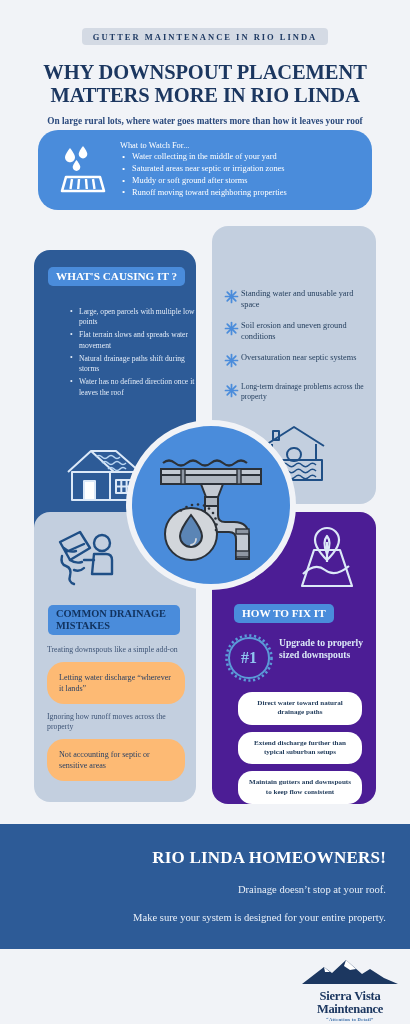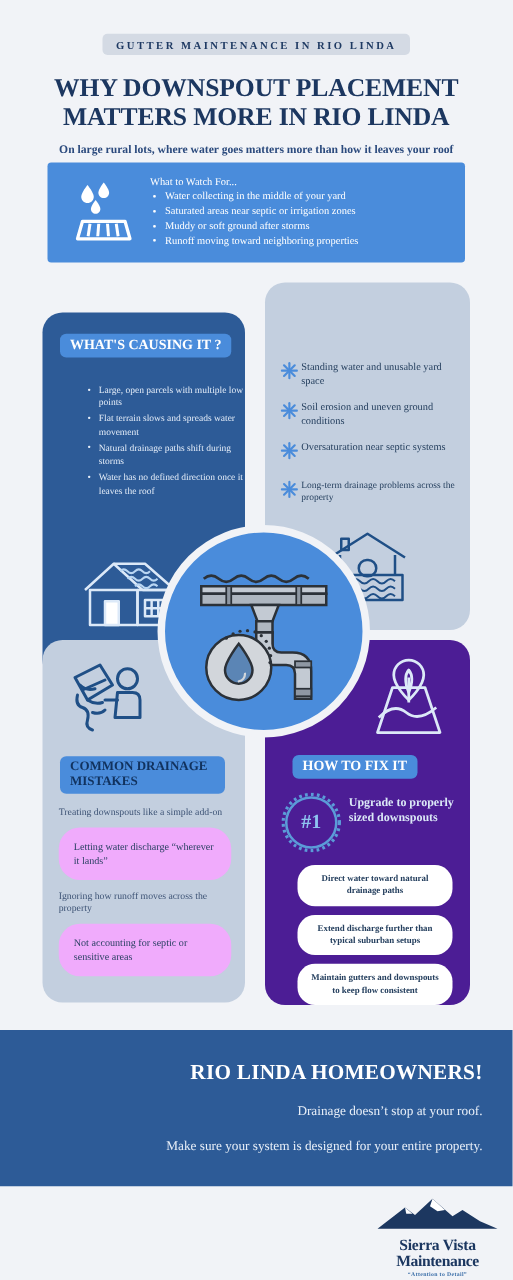--- a/index.html
+++ b/index.html
@@ -41,21 +41,21 @@
     font-weight: bold;
     padding: 0 12px;
   }
 
   
   .watch-box {
     position: absolute;
     left: 38px; top: 130px;
     width: 334px; height: 80px;
     background: #4a8cdb;
-    border-radius: 3px;
+    border-radius: 20px;
     display: flex;
     align-items: center;
     padding: 0 10px;
   }
   .watch-icon { width: 70px; flex: 0 0 70px; display:flex; align-items:center; justify-content:center; }
   .watch-text { color: #fff; padding-left: 2px; }
   .watch-head { font-size: 8.4px; margin-bottom: 1px; }
   .watch-list { list-style: none; }
   .watch-list li {
     font-size: 8.4px;
@@ -143,21 +143,21 @@
     display: flex; align-items: center; justify-content: center;
     z-index: 5;
   }
 
   
   .lb-icon { position: absolute; left: 16px; top: 14px; }
   .lb-tag { position: absolute; left: 14px; top: 93px; font-size: 10.4px; width: 132px; }
   .lb-body { position: absolute; left: 13px; top: 133px; width: 138px; }
   .lb-note { color: #3d5375; font-size: 7.8px; line-height: 1.35; margin-bottom: 6px; }
   .pill-white {
-    background: #f0abfc;
+    background: #fdba74;
     border-radius: 17px;
     padding: 10px 12px;
     color: #2b4163;
     font-size: 8.1px;
     line-height: 1.36;
     margin-bottom: 8px;
   }
 
   
   .rb-icon { position: absolute; right: 16px; top: 10px; }

